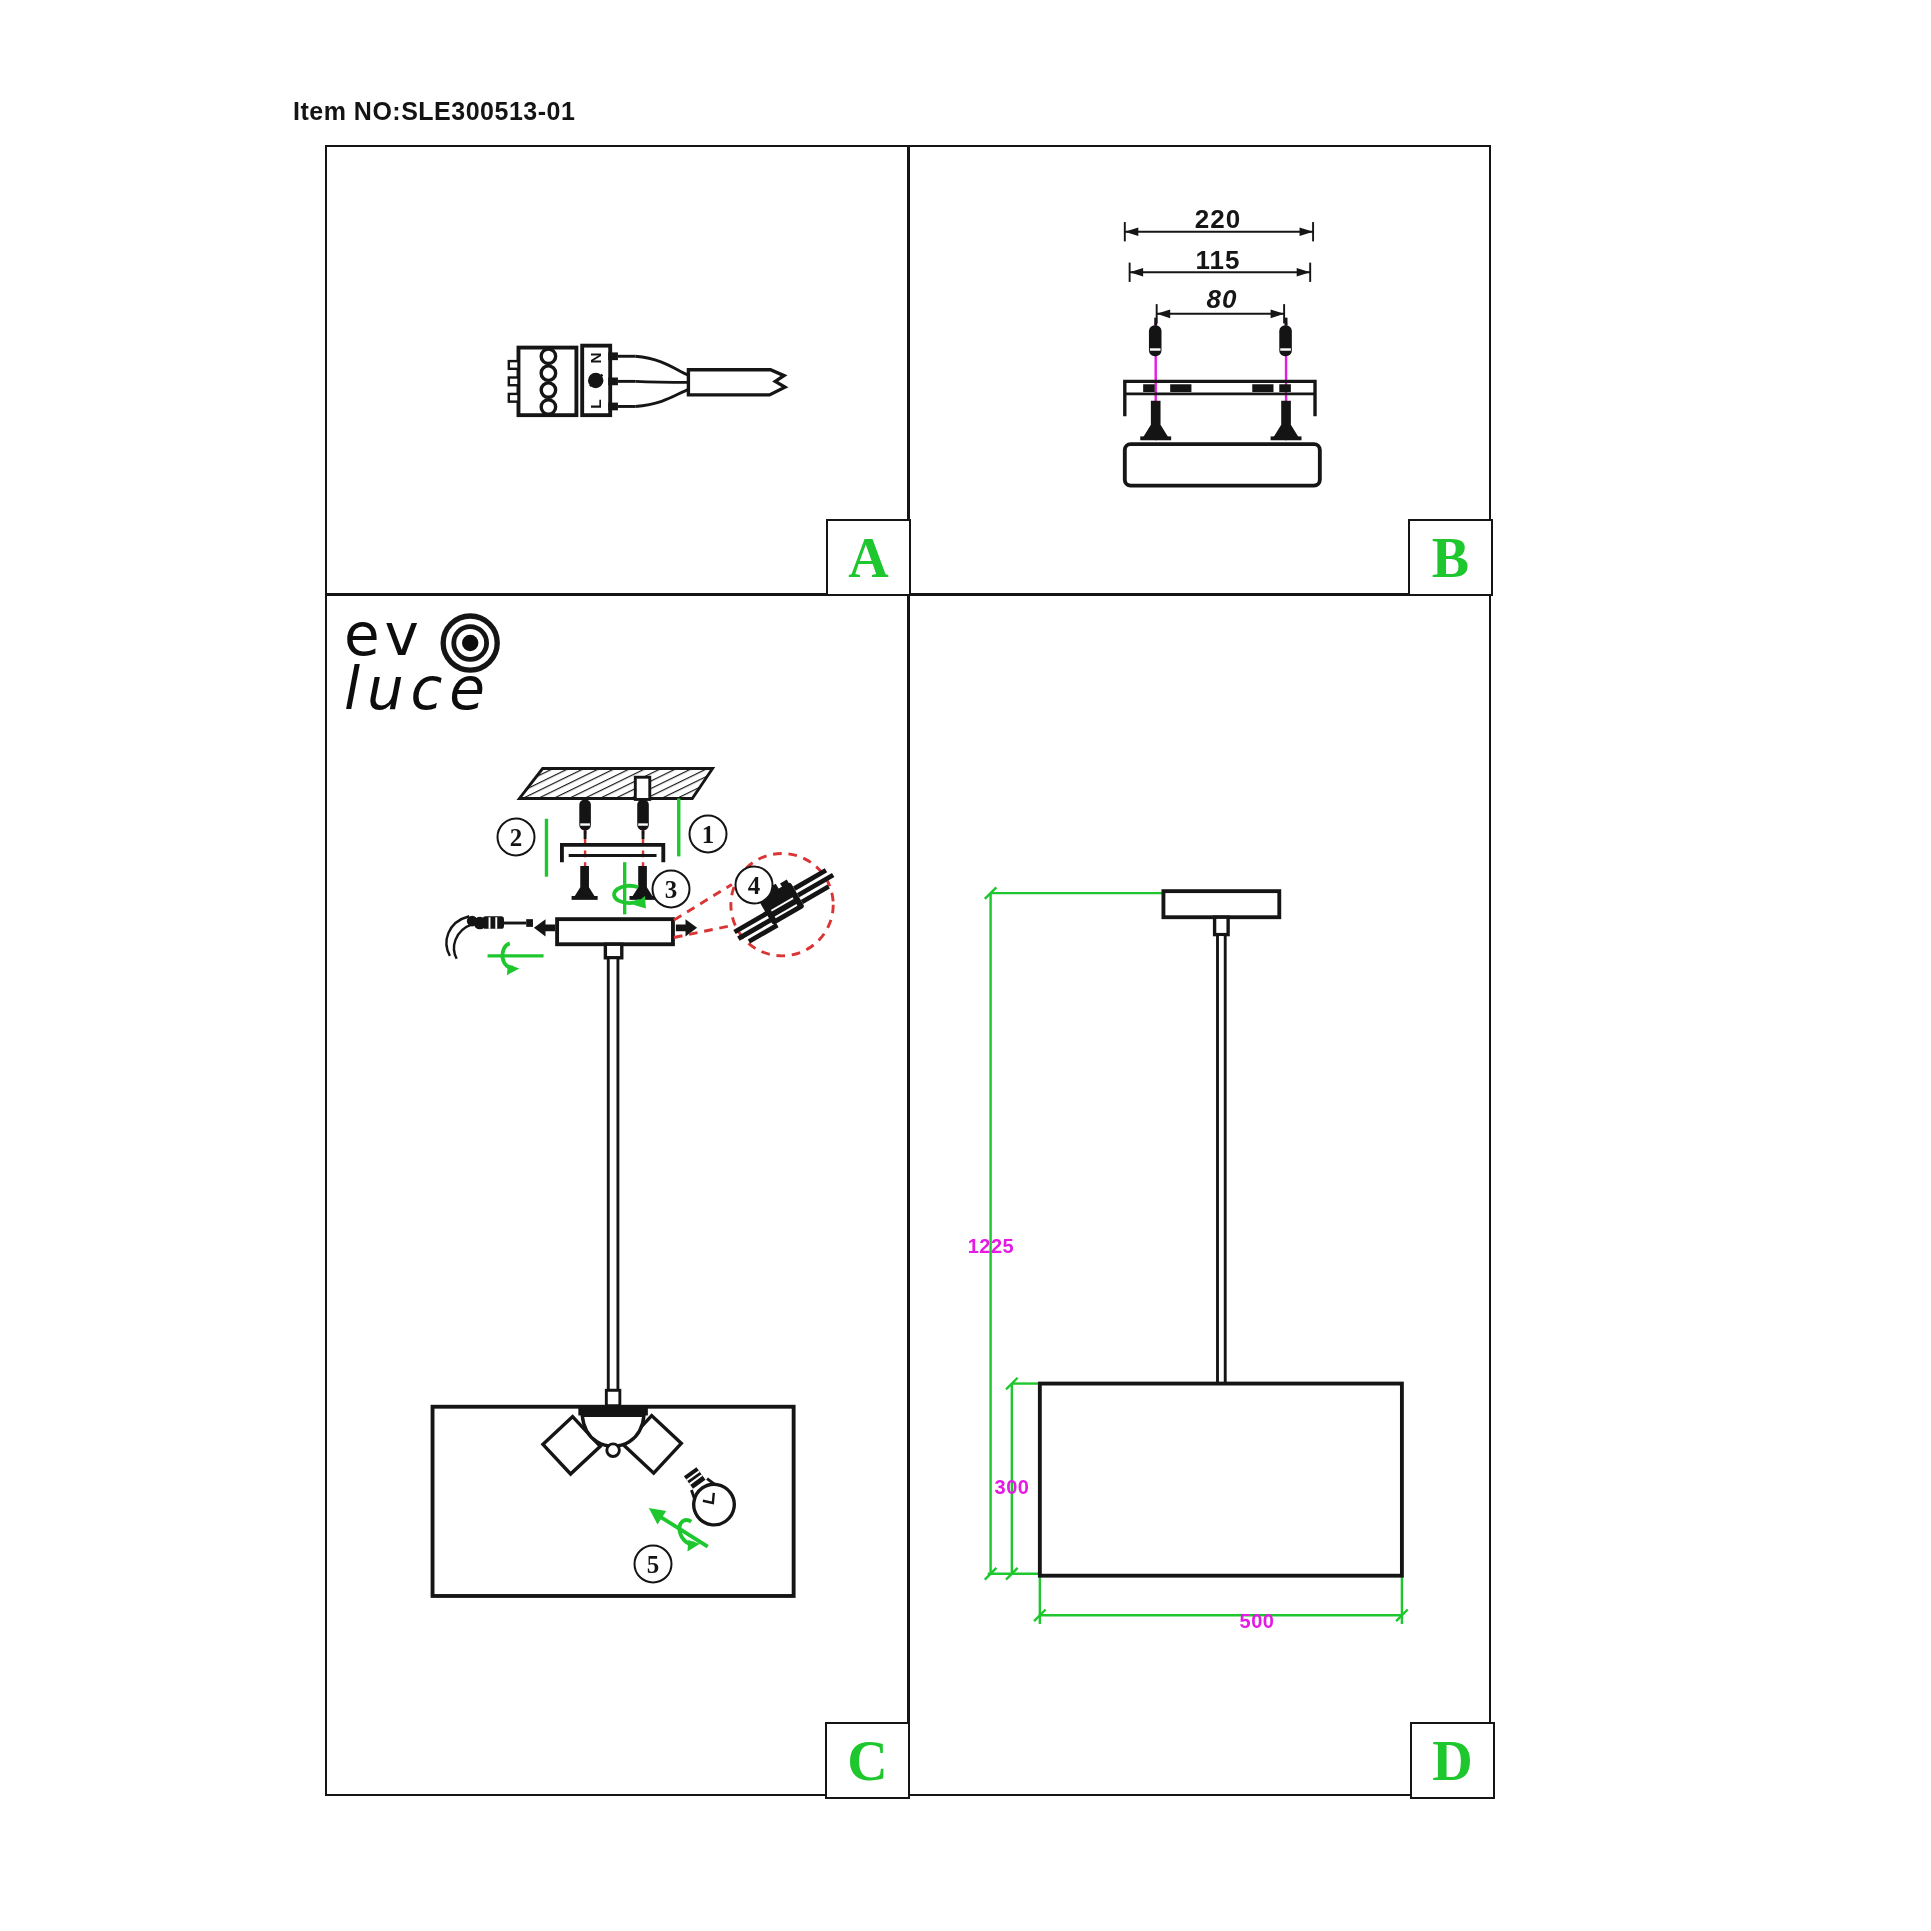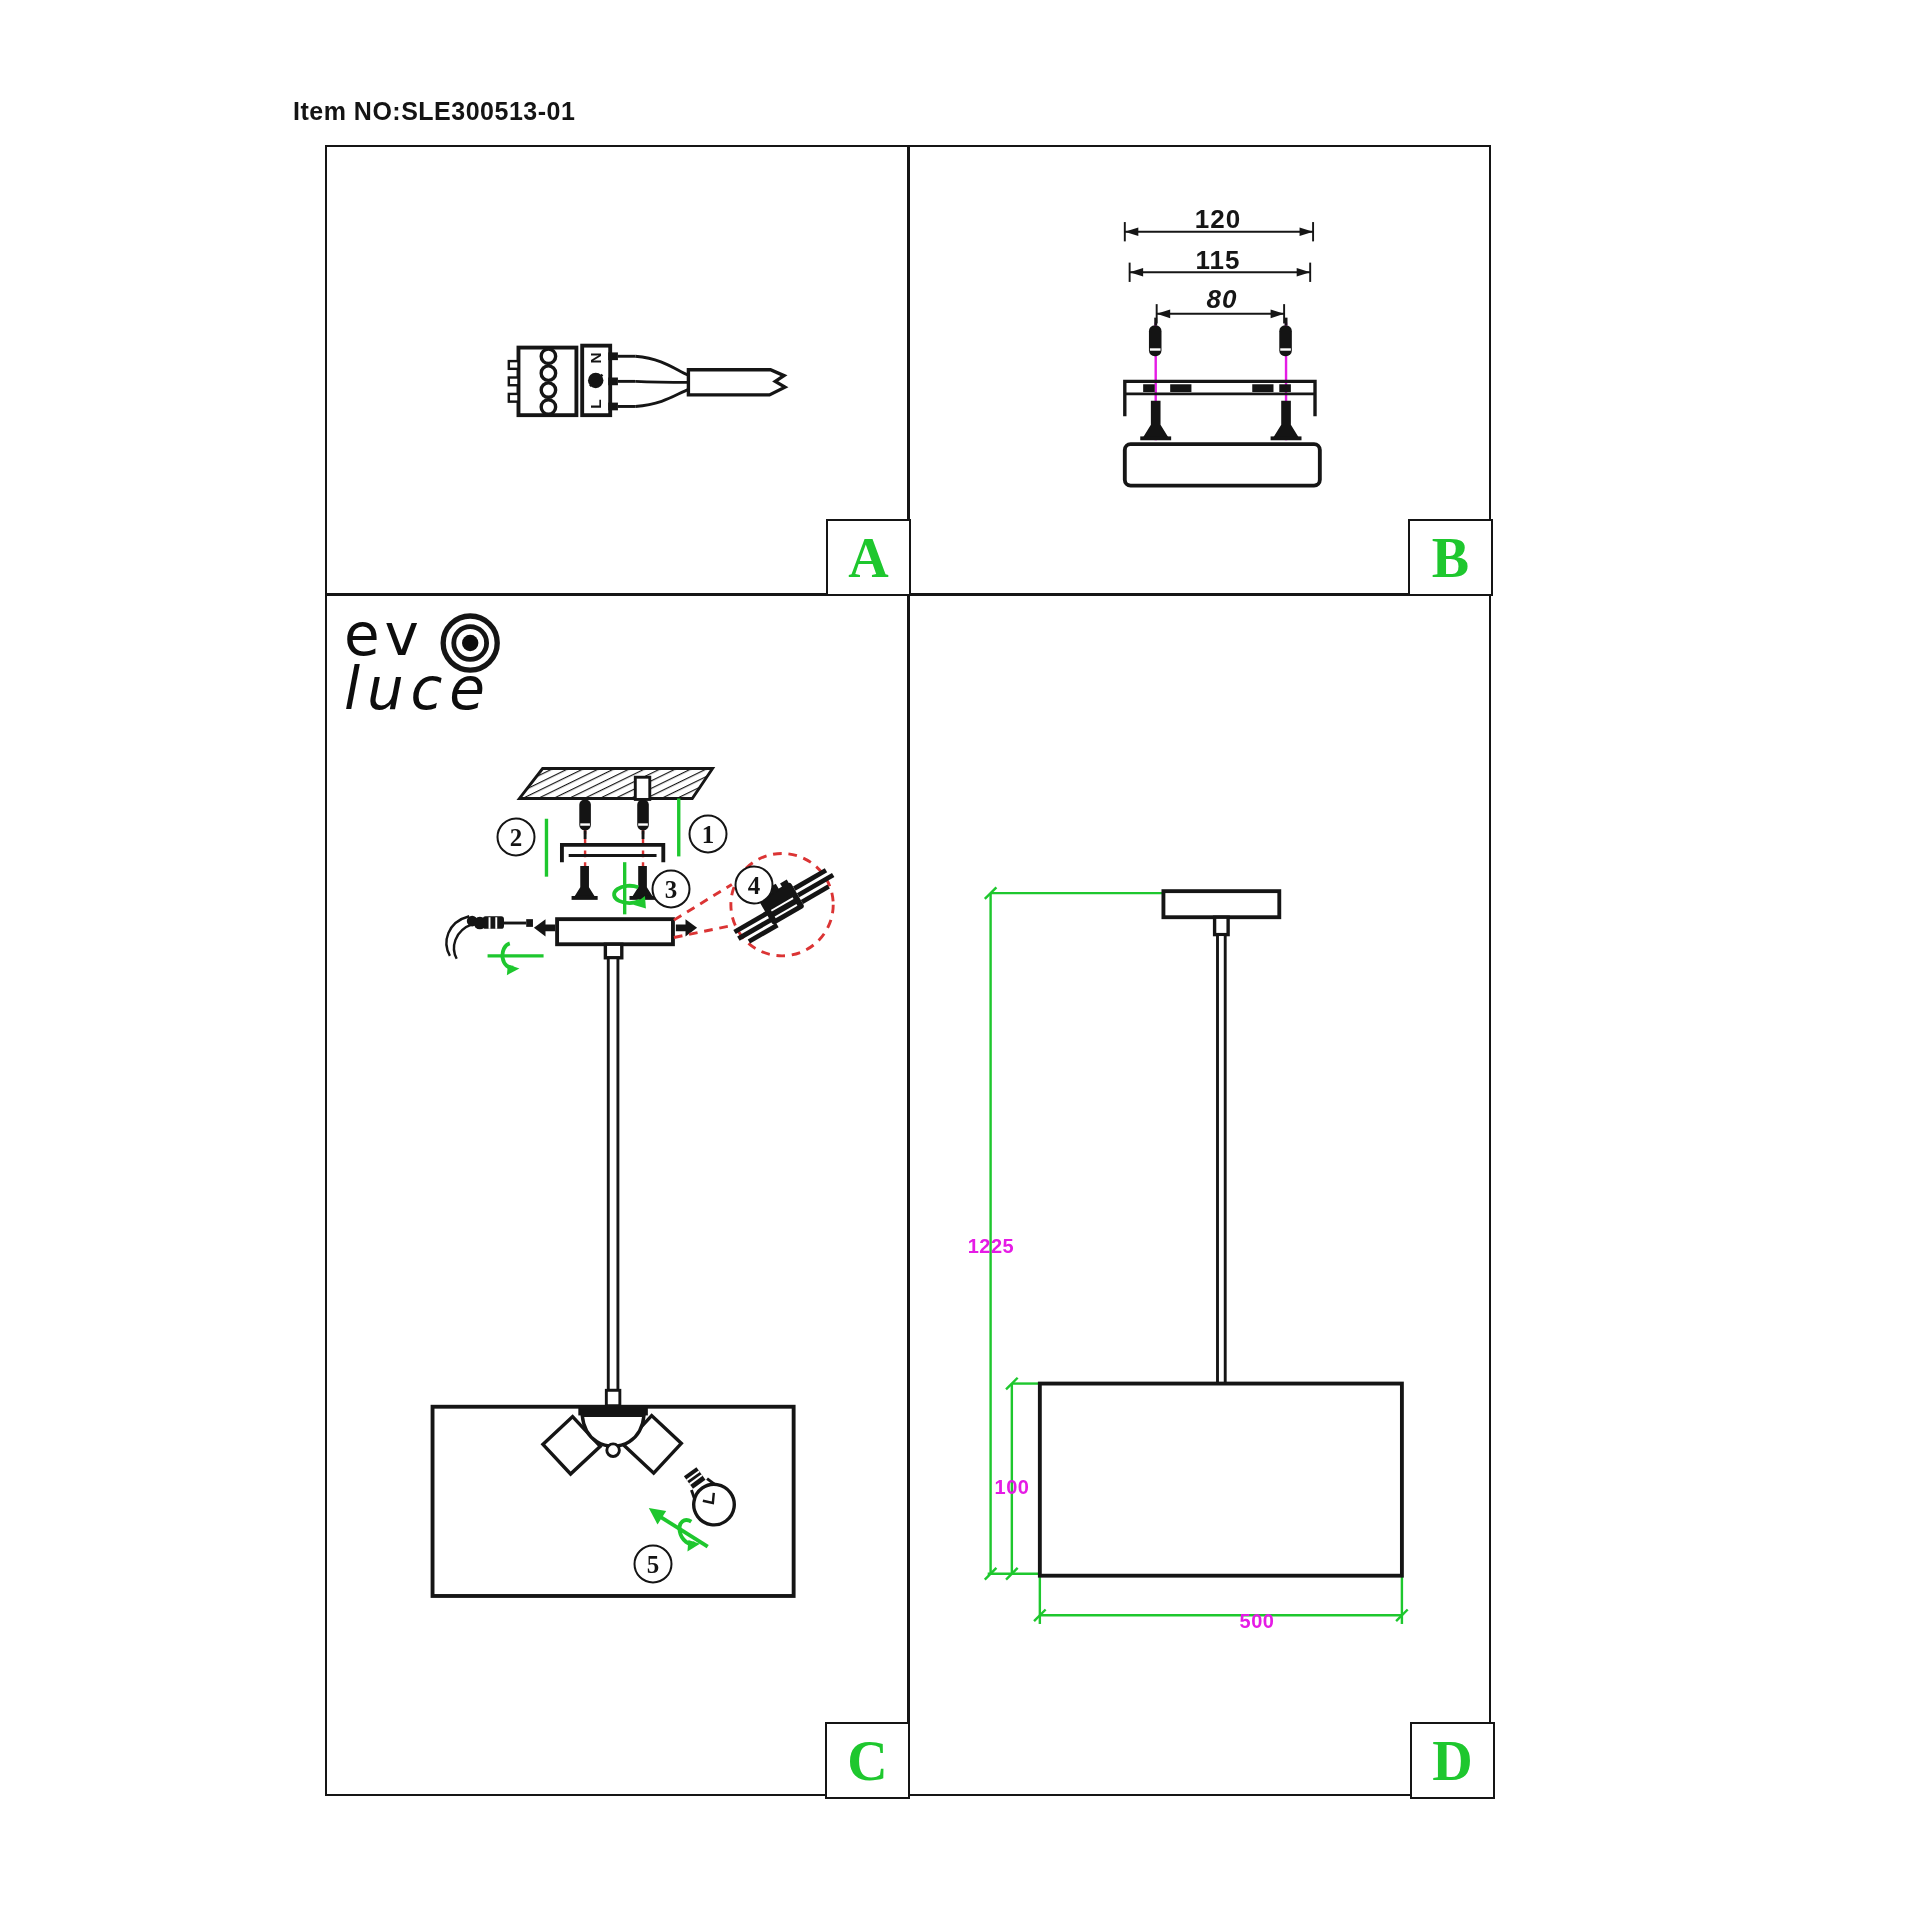--- a/index.html
+++ b/index.html
@@ -312,26 +312,26 @@
   <div class="abs panel-label-box box-b">
       <span>B</span>
     </div>
   <div class="abs panel-label-box box-c">
       <span>C</span>
     </div>
   <div class="abs panel-label-box box-d">
       <span>D</span>
     </div>
 
-  <div class="abs dim-black" style="left:1218px;top:219px;">120</div>
+  <div class="abs dim-black" style="left:1218px;top:219px;">220</div>
   <div class="abs dim-black" style="left:1218px;top:260px;">115</div>
   <div class="abs dim-black" style="left:1222px;top:299px;font-style:italic;">80</div>
 
   <div class="abs dim-mag" style="left:991px;top:1238px;">1225</div>
-  <div class="abs dim-mag" style="left:1012px;top:1479px;">100</div>
+  <div class="abs dim-mag" style="left:1012px;top:1479px;">300</div>
   <div class="abs dim-mag" style="left:1257px;top:1613px;">500</div>
 
   <div class="abs step-circle" style="left:708px;top:834px;">
       <span>1</span>
     </div>
   <div class="abs step-circle" style="left:516px;top:837px;">
       <span>2</span>
     </div>
   <div class="abs step-circle" style="left:671px;top:889px;">
       <span>3</span>

